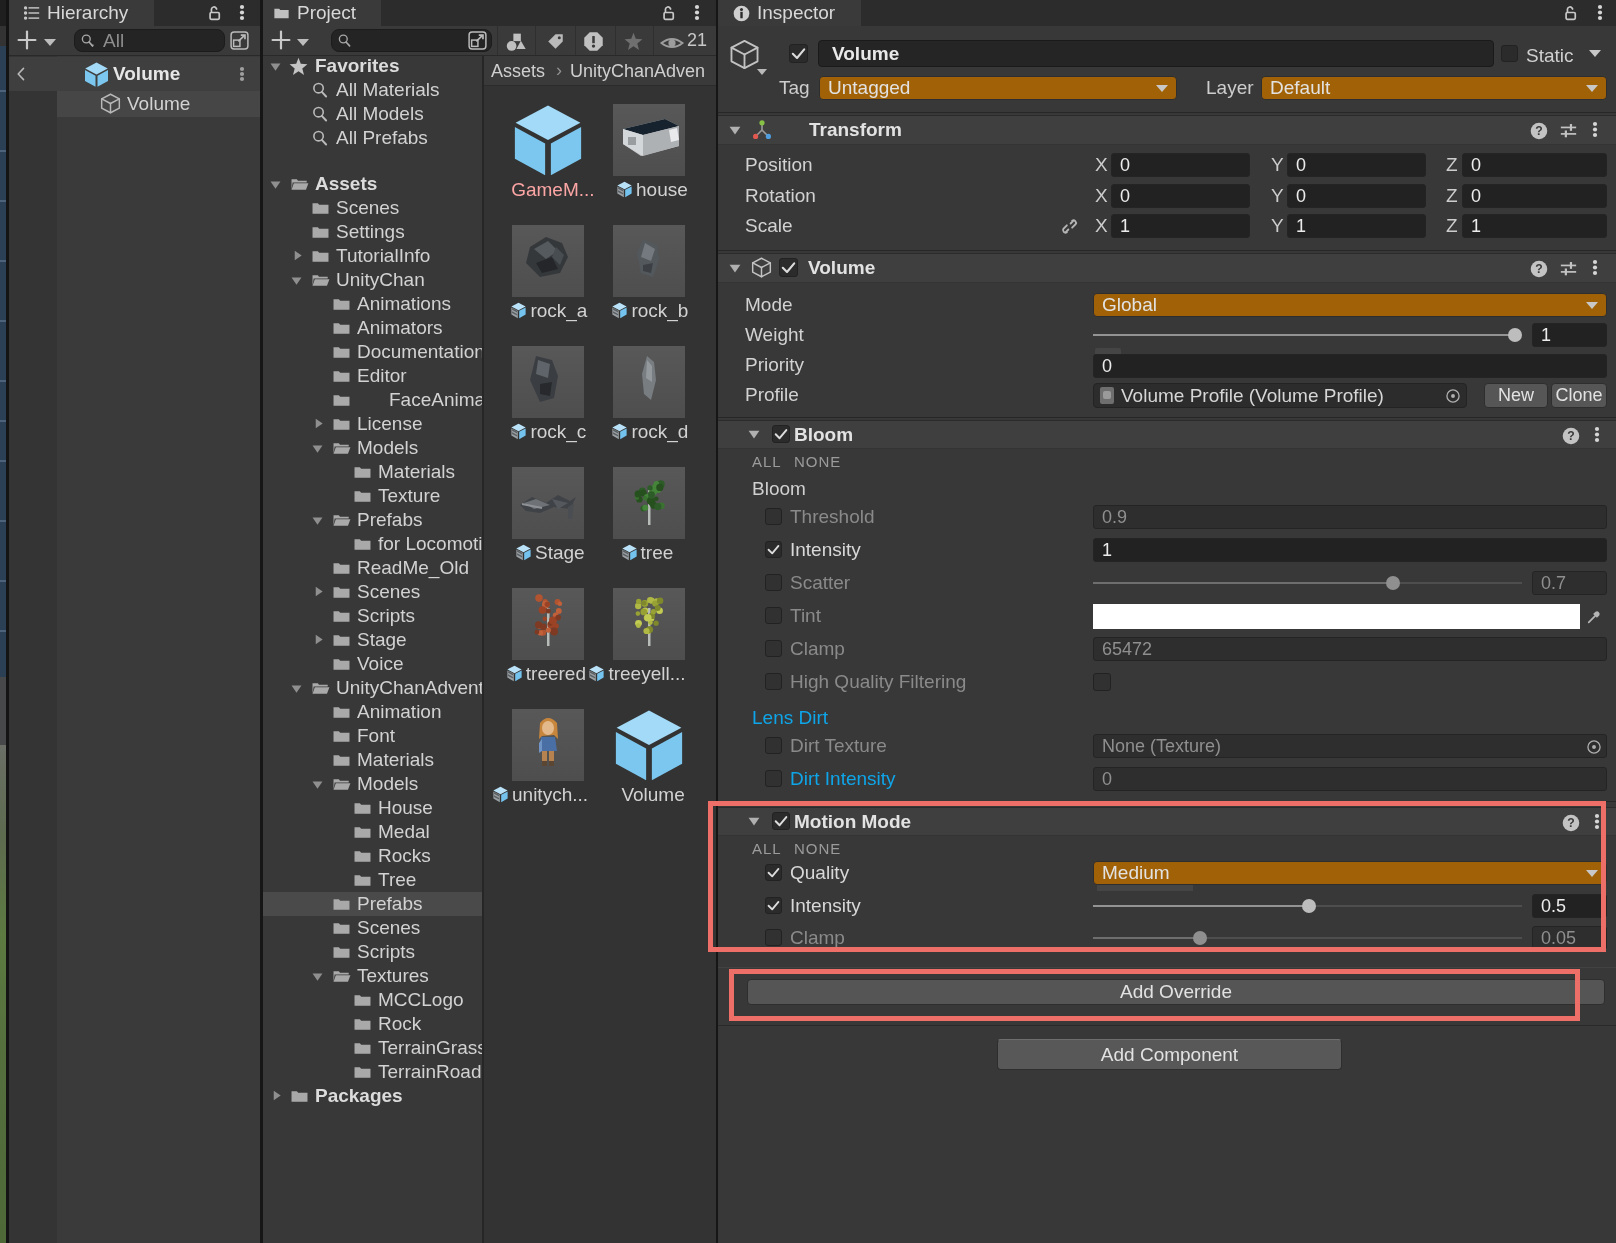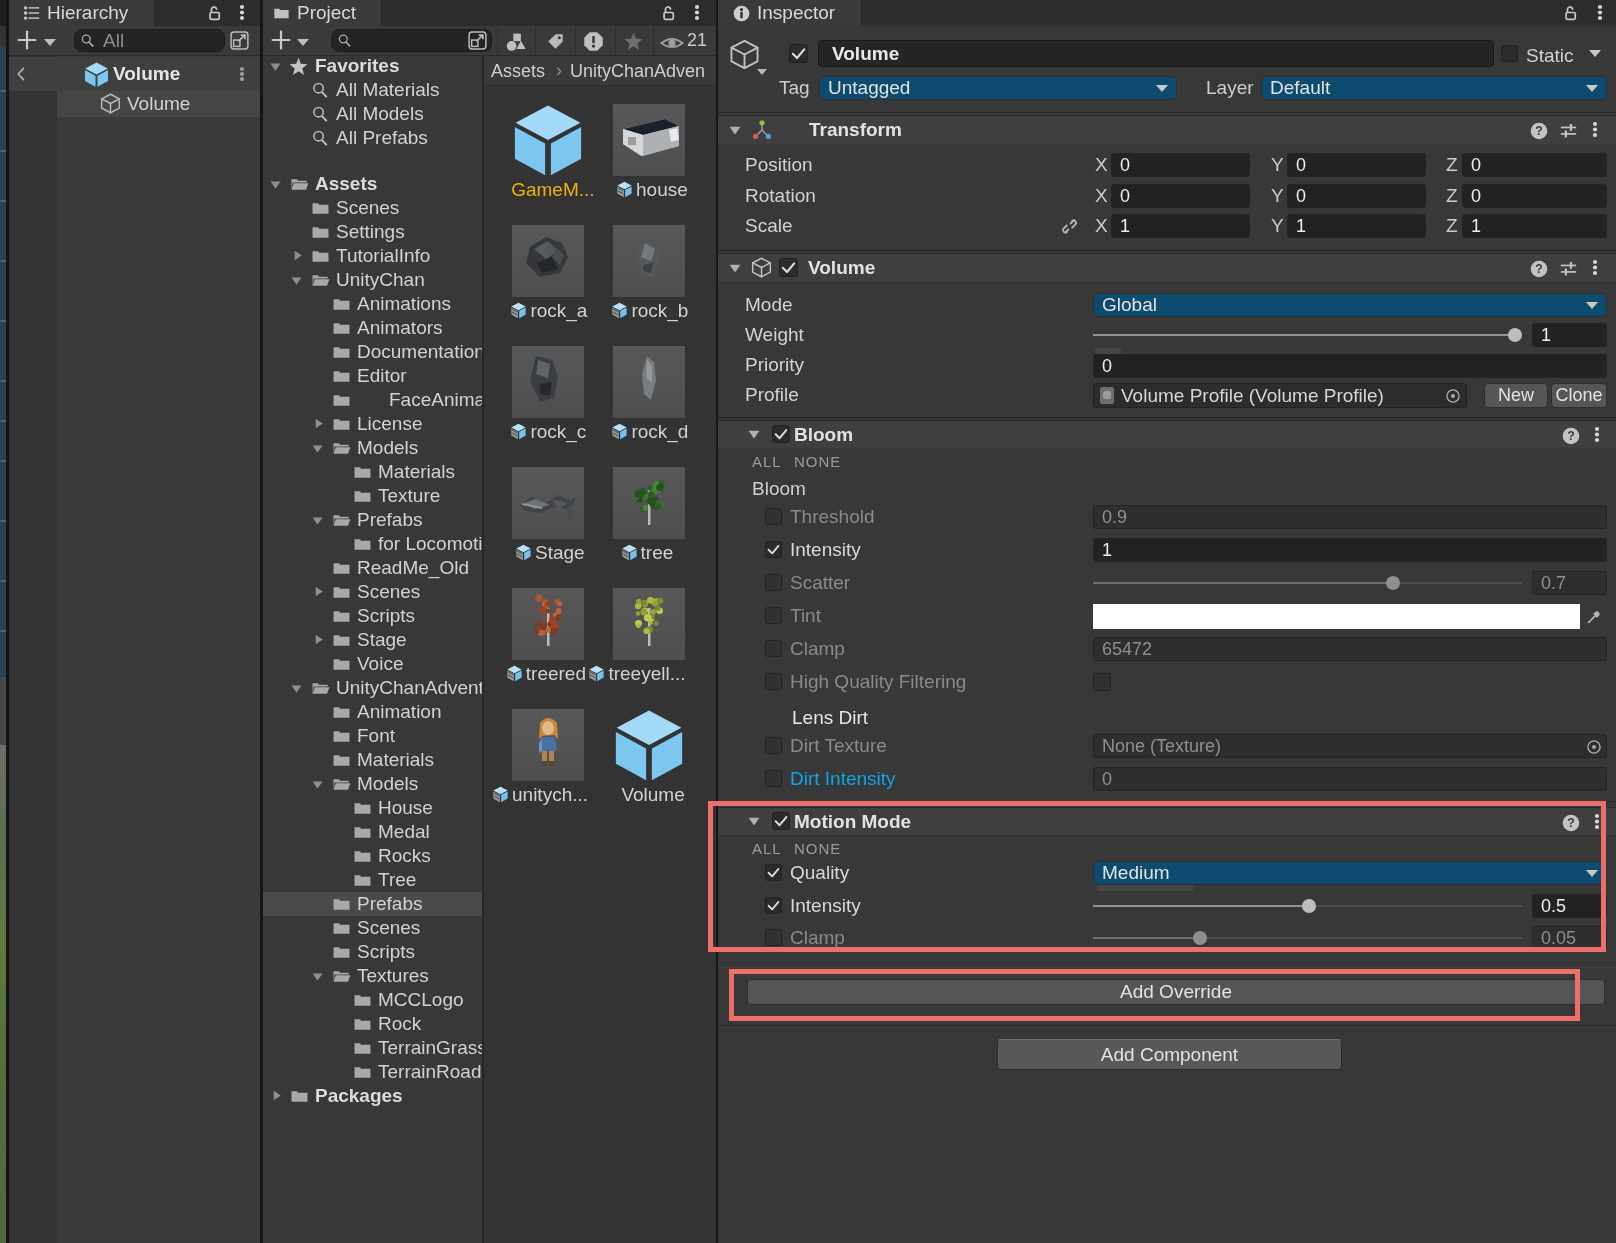--- a/index.html
+++ b/index.html
@@ -1,20 +1,20 @@
 <!DOCTYPE html>
 <html><head><meta charset="utf-8"><style>
 html,body{margin:0;padding:0;background:#383838;width:1616px;height:1243px;overflow:hidden}
 *{box-sizing:border-box;font-family:"Liberation Sans",sans-serif}
 .abs{position:absolute}
 .t{position:absolute;white-space:nowrap;color:#d2d2d2;font-size:19px;line-height:24px}
 .b{font-weight:bold}
 .fld{position:absolute;background:#2e2e2e;border:1px solid #242424;border-radius:3px;height:24px;color:#8f8f8f;font-size:18px;line-height:22px;padding-left:8px;white-space:nowrap;overflow:hidden}
 .fldon{background:#222222;color:#ececec}
-.dd{position:absolute;background:#0c4a6e;border:1px solid #2e2e2e;border-radius:4px;height:24px;color:#e2e2e2;font-size:19px;line-height:22px;padding-left:8px}
+.dd{position:absolute;background:#a16207;border:1px solid #2e2e2e;border-radius:4px;height:24px;color:#e2e2e2;font-size:19px;line-height:22px;padding-left:8px}
 .ddarr{position:absolute;width:0;height:0;border-left:6px solid transparent;border-right:6px solid transparent;border-top:7px solid #c8c8c8}
 .hdr{position:absolute;left:718px;width:898px;height:30px;background:#3f3f3f;border-top:1px solid #2b2b2b;border-bottom:1px solid #343434}
 .btn{position:absolute;background:#565656;border:1px solid #2e2e2e;border-radius:4px;color:#e2e2e2;font-size:18px;text-align:center}
 .trk{position:absolute;height:2px;background:#939393}
 .trkd{position:absolute;height:2px;background:#4e4e4e}
 .knob{position:absolute;width:14px;height:14px;border-radius:50%;background:#bdbdbd}
 </style></head><body>
 <div class="abs" style="left:0;top:0;width:6px;height:677px;background:#2c4055"></div>
 <div class="abs" style="left:0;top:0;width:6px;height:26px;background:#1f1f1f"></div>
 <div class="abs" style="left:0;top:26px;width:6px;height:20px;background:#333333"></div>
@@ -392,21 +392,21 @@
 <div class="abs" style="left:484px;top:56px;width:232px;height:1187px;background:#333333"></div>
 <div class="abs" style="left:484px;top:56px;width:232px;height:30px;background:#3a3a3a;border-bottom:1px solid #2b2b2b"></div>
 <div class="t" style="left:491px;top:59px;color:#cfcfcf;font-size:18px">Assets</div>
 <div class="t" style="left:556px;top:58px;color:#909090;font-size:18px">›</div>
 <div class="t" style="left:570px;top:59px;color:#cfcfcf;font-size:18px;max-width:146px;overflow:hidden">UnityChanAdven</div>
 <svg class="abs" style="left:512px;top:104px" width="72" height="72" viewBox="0 0 100 100">
 <polygon points="50,2 95,26 50,50 5,26" fill="#a3daf7"></polygon>
 <polygon points="4,32 46,55 46,99 4,76" fill="#7cc7ef"></polygon>
 <polygon points="96,32 54,55 54,99 96,76" fill="#7cc7ef"></polygon>
   </svg>
-<div class="t" style="left:511.2px;top:178px;color:#eab308">GameM...</div>
+<div class="t" style="left:511.2px;top:178px;color:#fca5a5">GameM...</div>
 <div class="abs" style="left:613px;top:104px;width:72px;height:72px;background:linear-gradient(180deg,#585858,#4e4e4e)"></div>
 <svg class="abs" style="left:613px;top:104px" width="72" height="72" viewBox="0 0 72 72">
     <polygon points="10,25 52,15 66,22 66,42 28,52 10,40" fill="#c3c6c8"></polygon>
 <polygon points="10,25 52,15 66,22 30,31" fill="#16222e"></polygon>
 <polygon points="30,31 66,22 66,42 30,52" fill="#aeb1b4"></polygon>
 <polygon points="10,25 30,31 30,52 10,40" fill="#d4d7d9"></polygon>
 <rect x="15" y="33" width="8" height="8" fill="#9a9da0"></rect>
 <polygon points="56,26 64,24 66,36 58,38" fill="#e8eaec"></polygon>
   </svg>
 <svg class="abs" style="left:616.0px;top:181px" width="17" height="17" viewBox="0 0 100 100">
@@ -828,21 +828,21 @@
 <svg class="abs" style="left:1586px;top:608px" width="17" height="17" viewBox="0 0 100 100">
     <line x1="16" y1="84" x2="54" y2="46" stroke="#b5b5b5" stroke-width="10" stroke-linecap="round"></line>
 <path d="M56,22 a16,16 0 0 1 22,22 L64,58 L42,36 Z" fill="#b5b5b5"></path>
   </svg>
 <div class="abs" style="left:765px;top:640px;width:17px;height:17px;background:#313131;border:1px solid #222;border-radius:3px"></div>
 <div class="t" style="left:790px;top:637px;color:#8a8a8a">Clamp</div>
 <div class="fld" style="left:1093px;top:637px;width:514px">65472</div>
 <div class="abs" style="left:765px;top:673px;width:17px;height:17px;background:#313131;border:1px solid #222;border-radius:3px"></div>
 <div class="t" style="left:790px;top:670px;color:#8a8a8a">High Quality Filtering</div>
 <div class="abs" style="left:1093px;top:673px;width:18px;height:18px;background:#313131;border:1px solid #222;border-radius:3px"></div>
-<div class="t" style="left:792px;top:706px;color:#e5e5e5">Lens Dirt</div>
+<div class="t" style="left:752px;top:706px;color:#0ea5e9">Lens Dirt</div>
 <div class="abs" style="left:765px;top:737px;width:17px;height:17px;background:#313131;border:1px solid #222;border-radius:3px"></div>
 <div class="t" style="left:790px;top:734px;color:#8a8a8a">Dirt Texture</div>
 <div class="fld" style="left:1093px;top:734px;width:514px">None (Texture)</div>
 <svg class="abs" style="left:1586px;top:739px" width="16" height="16" viewBox="0 0 100 100">
     <circle cx="50" cy="50" r="38" fill="none" stroke="#b0b0b0" stroke-width="8"></circle>
 <circle cx="50" cy="50" r="12" fill="#b0b0b0"></circle>
   </svg>
 <div class="abs" style="left:765px;top:770px;width:17px;height:17px;background:#313131;border:1px solid #222;border-radius:3px"></div>
 <div class="t" style="left:790px;top:767px;color:#0ea5e9">Dirt Intensity</div>
 <div class="fld" style="left:1093px;top:767px;width:514px">0</div>

